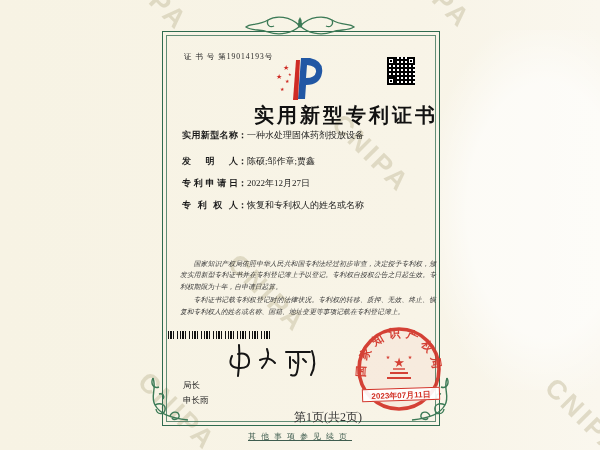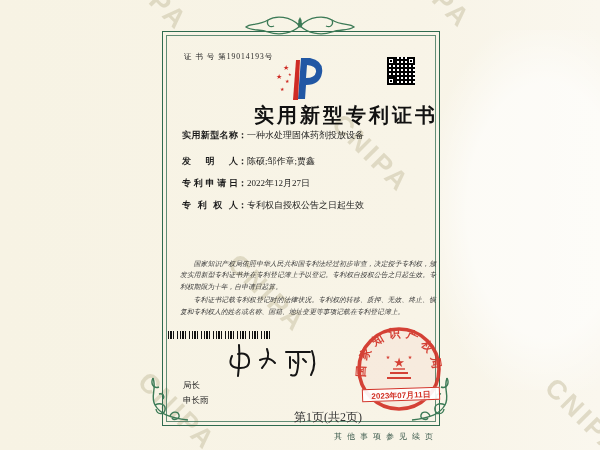--- a/index.html
+++ b/index.html
@@ -51,22 +51,22 @@
       transparent 4px 5px,#111 5px 6px,transparent 6px 9px,#111 9px 10px,transparent 10px 12px);}
   .director{position:absolute; left:183px; top:378px; z-index:2; font-size:8.5px; line-height:15px;}
   .signature{position:absolute; left:224px; top:341px; width:95px; height:42px; z-index:3;}
   .seal{position:absolute; left:355px; top:325px; width:88px; height:88px; z-index:3; opacity:0.92;}
   .stamp{position:absolute; left:362px; top:388px; width:78px; height:13px; z-index:4;
     border:1.2px solid #d23227; background:rgba(255,255,255,0.92); color:#d23227;
     font-size:8px; font-weight:bold; text-align:center; line-height:13px;
     transform:rotate(-2deg); box-sizing:border-box; font-family:"Liberation Sans","DejaVu Sans",sans-serif;}
   .pagenum{position:absolute; left:280px; top:409px; width:96px; text-align:center;
     font-size:12px; color:#333; z-index:2;}
-  .contnote{position:absolute; left:162px; top:431px; width:276px; text-align:right;
-    font-size:8px; letter-spacing:5px; color:#3f5d4f; z-index:2;}
+  .contnote{position:absolute; left:162px; top:431px; width:276px; text-align:center;
+    font-size:8px; letter-spacing:5px; color:#3f5d4f; z-index:2;text-decoration:underline;}
 </style>
 </head>
 <body>
 
 <div class="canvas">
 
   <div class="lightband"></div>
 
   <span class="wm" style="left:100px; top:-24px;">CNIPA</span>
   <span class="wm" style="left:383px; top:-26px;">CNIPA</span>
@@ -140,21 +140,21 @@
     <div class="frow first">
       <span class="flabel">实用新型名称</span><span class="fsep">：</span><span class="fval">一种水处理固体药剂投放设备</span>
     </div>
     <div class="frow">
       <span class="flabel">发明人</span><span class="fsep">：</span><span class="fval">陈硕;邹作章;贾鑫</span>
     </div>
     <div class="frow">
       <span class="flabel">专利申请日</span><span class="fsep">：</span><span class="fval">2022年12月27日</span>
     </div>
     <div class="frow">
-      <span class="flabel">专利权人</span><span class="fsep">：</span><span class="fval">专利权自授权公告之日起生效</span>
+      <span class="flabel">专利权人</span><span class="fsep">：</span><span class="fval">恢复和专利权人的姓名或名称</span>
     </div>
   </div>
 
   <div class="paras">
     <p>国家知识产权局依照中华人民共和国专利法经过初步审查，决定授予专利权，颁发实用新型专利证书并在专利登记簿上予以登记。专利权自授权公告之日起生效。专利权期限为十年，自申请日起算。</p>
     <p>专利证书记载专利权登记时的法律状况。专利权的转移、质押、无效、终止、恢复和专利权人的姓名或名称、国籍、地址变更等事项记载在专利登记簿上。</p>
   </div>
 
   <div class="barcode"></div>
 

